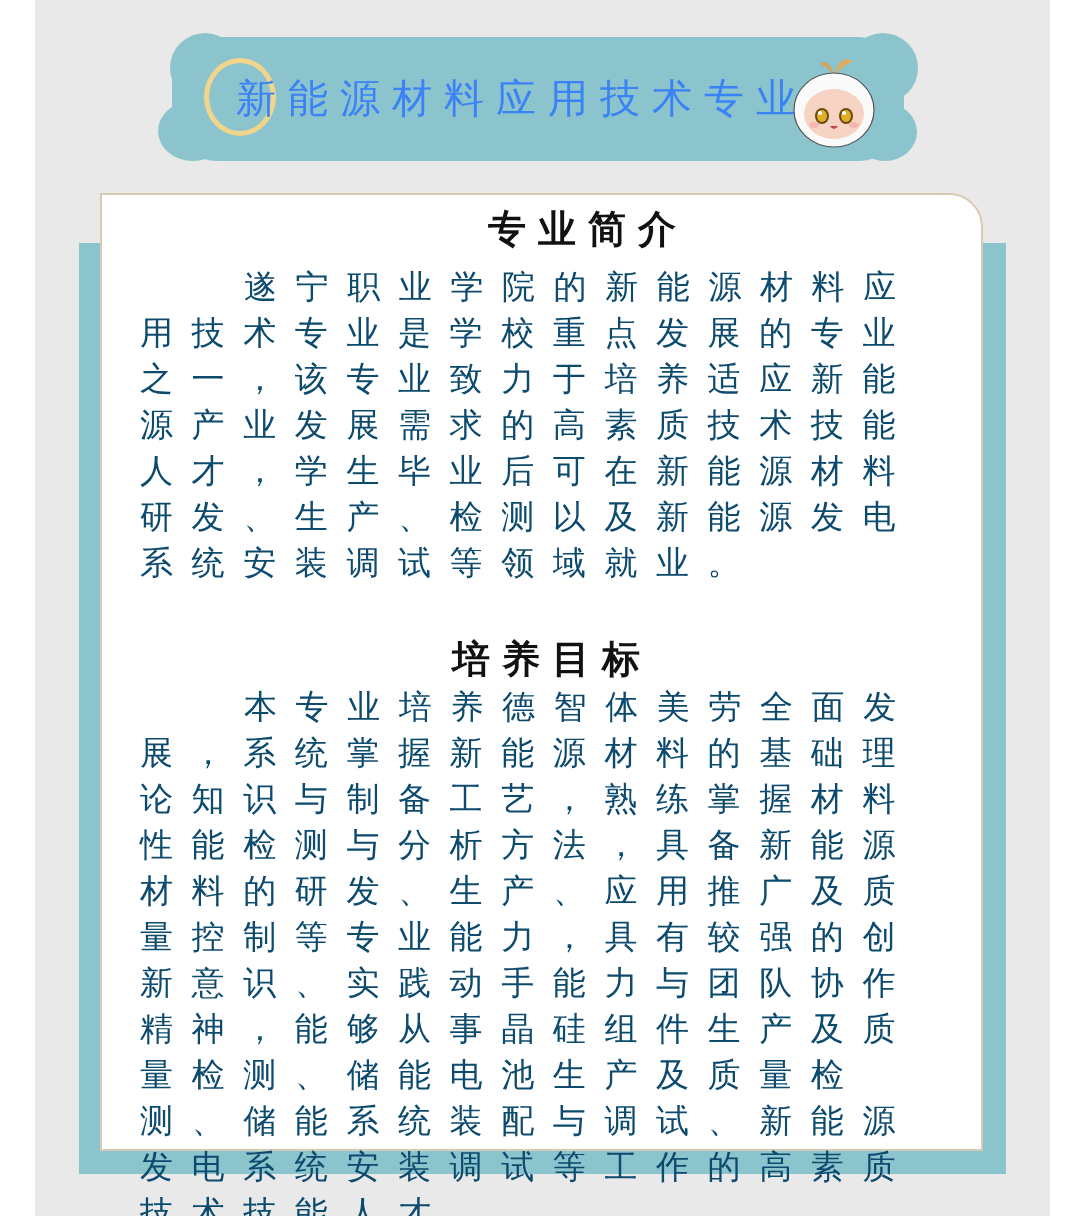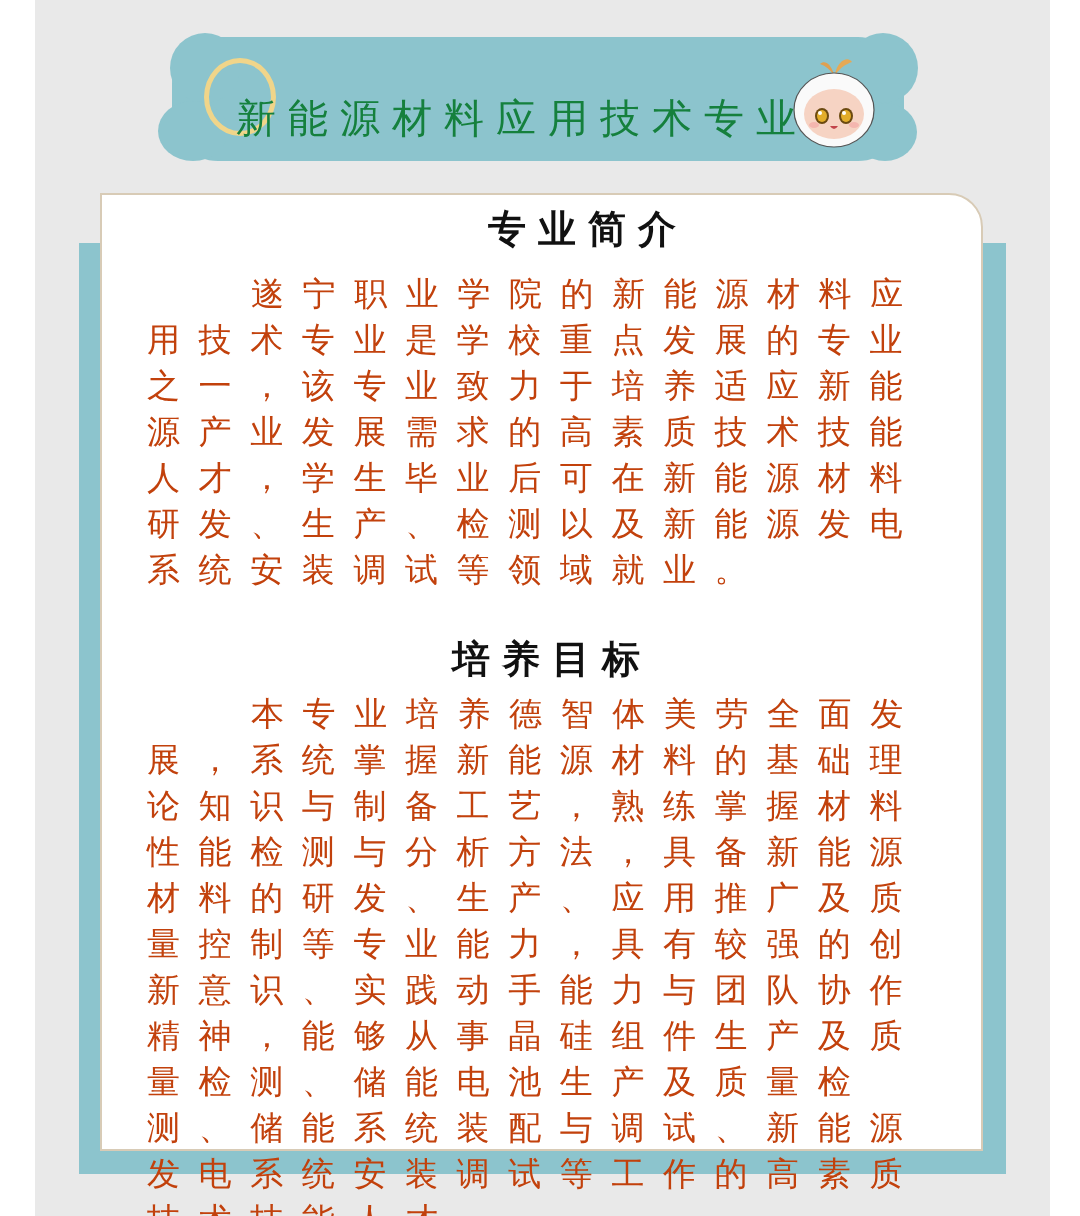--- a/index.html
+++ b/index.html
@@ -20,22 +20,22 @@
   .banner .main { left: 14px; top: 4px; width: 732px; height: 124px; border-radius: 46px; }
   .banner .l1 { left: 12px; top: 0px; width: 70px; height: 70px; border-radius: 50%; }
   .banner .l2 { left: 0px; top: 68px; width: 70px; height: 60px; border-radius: 50%; }
   .banner .r1 { left: 690px; top: 0px; width: 70px; height: 70px; border-radius: 50%; }
   .banner .r2 { left: 695px; top: 70px; width: 64px; height: 58px; border-radius: 50%; }
   .ring {
     position: absolute; left: 204px; top: 58px; width: 72px; height: 78px;
     border: 5px solid #f0d58a; border-radius: 50%; box-sizing: border-box;
   }
   .banner-title {
-    position: absolute; left: 236px; top: 88px; height: 60px;
-    font-size: 40px; line-height: 60px; color: #15803d; letter-spacing: 12px;
+    position: absolute; left: 236px; top: 68px; height: 60px;
+    font-size: 40px; line-height: 60px; color: #3b82f6; letter-spacing: 12px;
     white-space: nowrap;
   }
   .mascot { position: absolute; left: 790px; top: 52px; width: 88px; height: 96px; }
 
   
   .teal-back {
     position: absolute; left: 79px; top: 243px; width: 927px; height: 931px;
     background: #8cc4cd;
   }
   .card {
@@ -44,25 +44,25 @@
     box-sizing: border-box;
   }
   .section-title {
     position: absolute; left: 0; width: 100%; text-align: center;
     font-size: 38px; font-weight: bold; color: #111; letter-spacing: 12px;
     font-family: "DejaVu Sans", sans-serif;
   }
   .para {
     position: absolute; left: 140px; width: 820px;
     font-family: "DejaVu Serif", "Liberation Serif", serif;
-    font-size: 33px; line-height: 46px; color: #c2410c;
+    font-size: 33px; line-height: 46px; color: #0c4a6e;
     letter-spacing: 18.6px;
     text-indent: 104px;
     word-break: break-all;
-    margin: 7px;
+    margin: 0;
   }
 </style>
 </head>
 <body>
 
 <div class="page-bg"></div>
 
 <div class="banner">
   <div class="blob main"></div>
   <div class="blob l1"></div>

